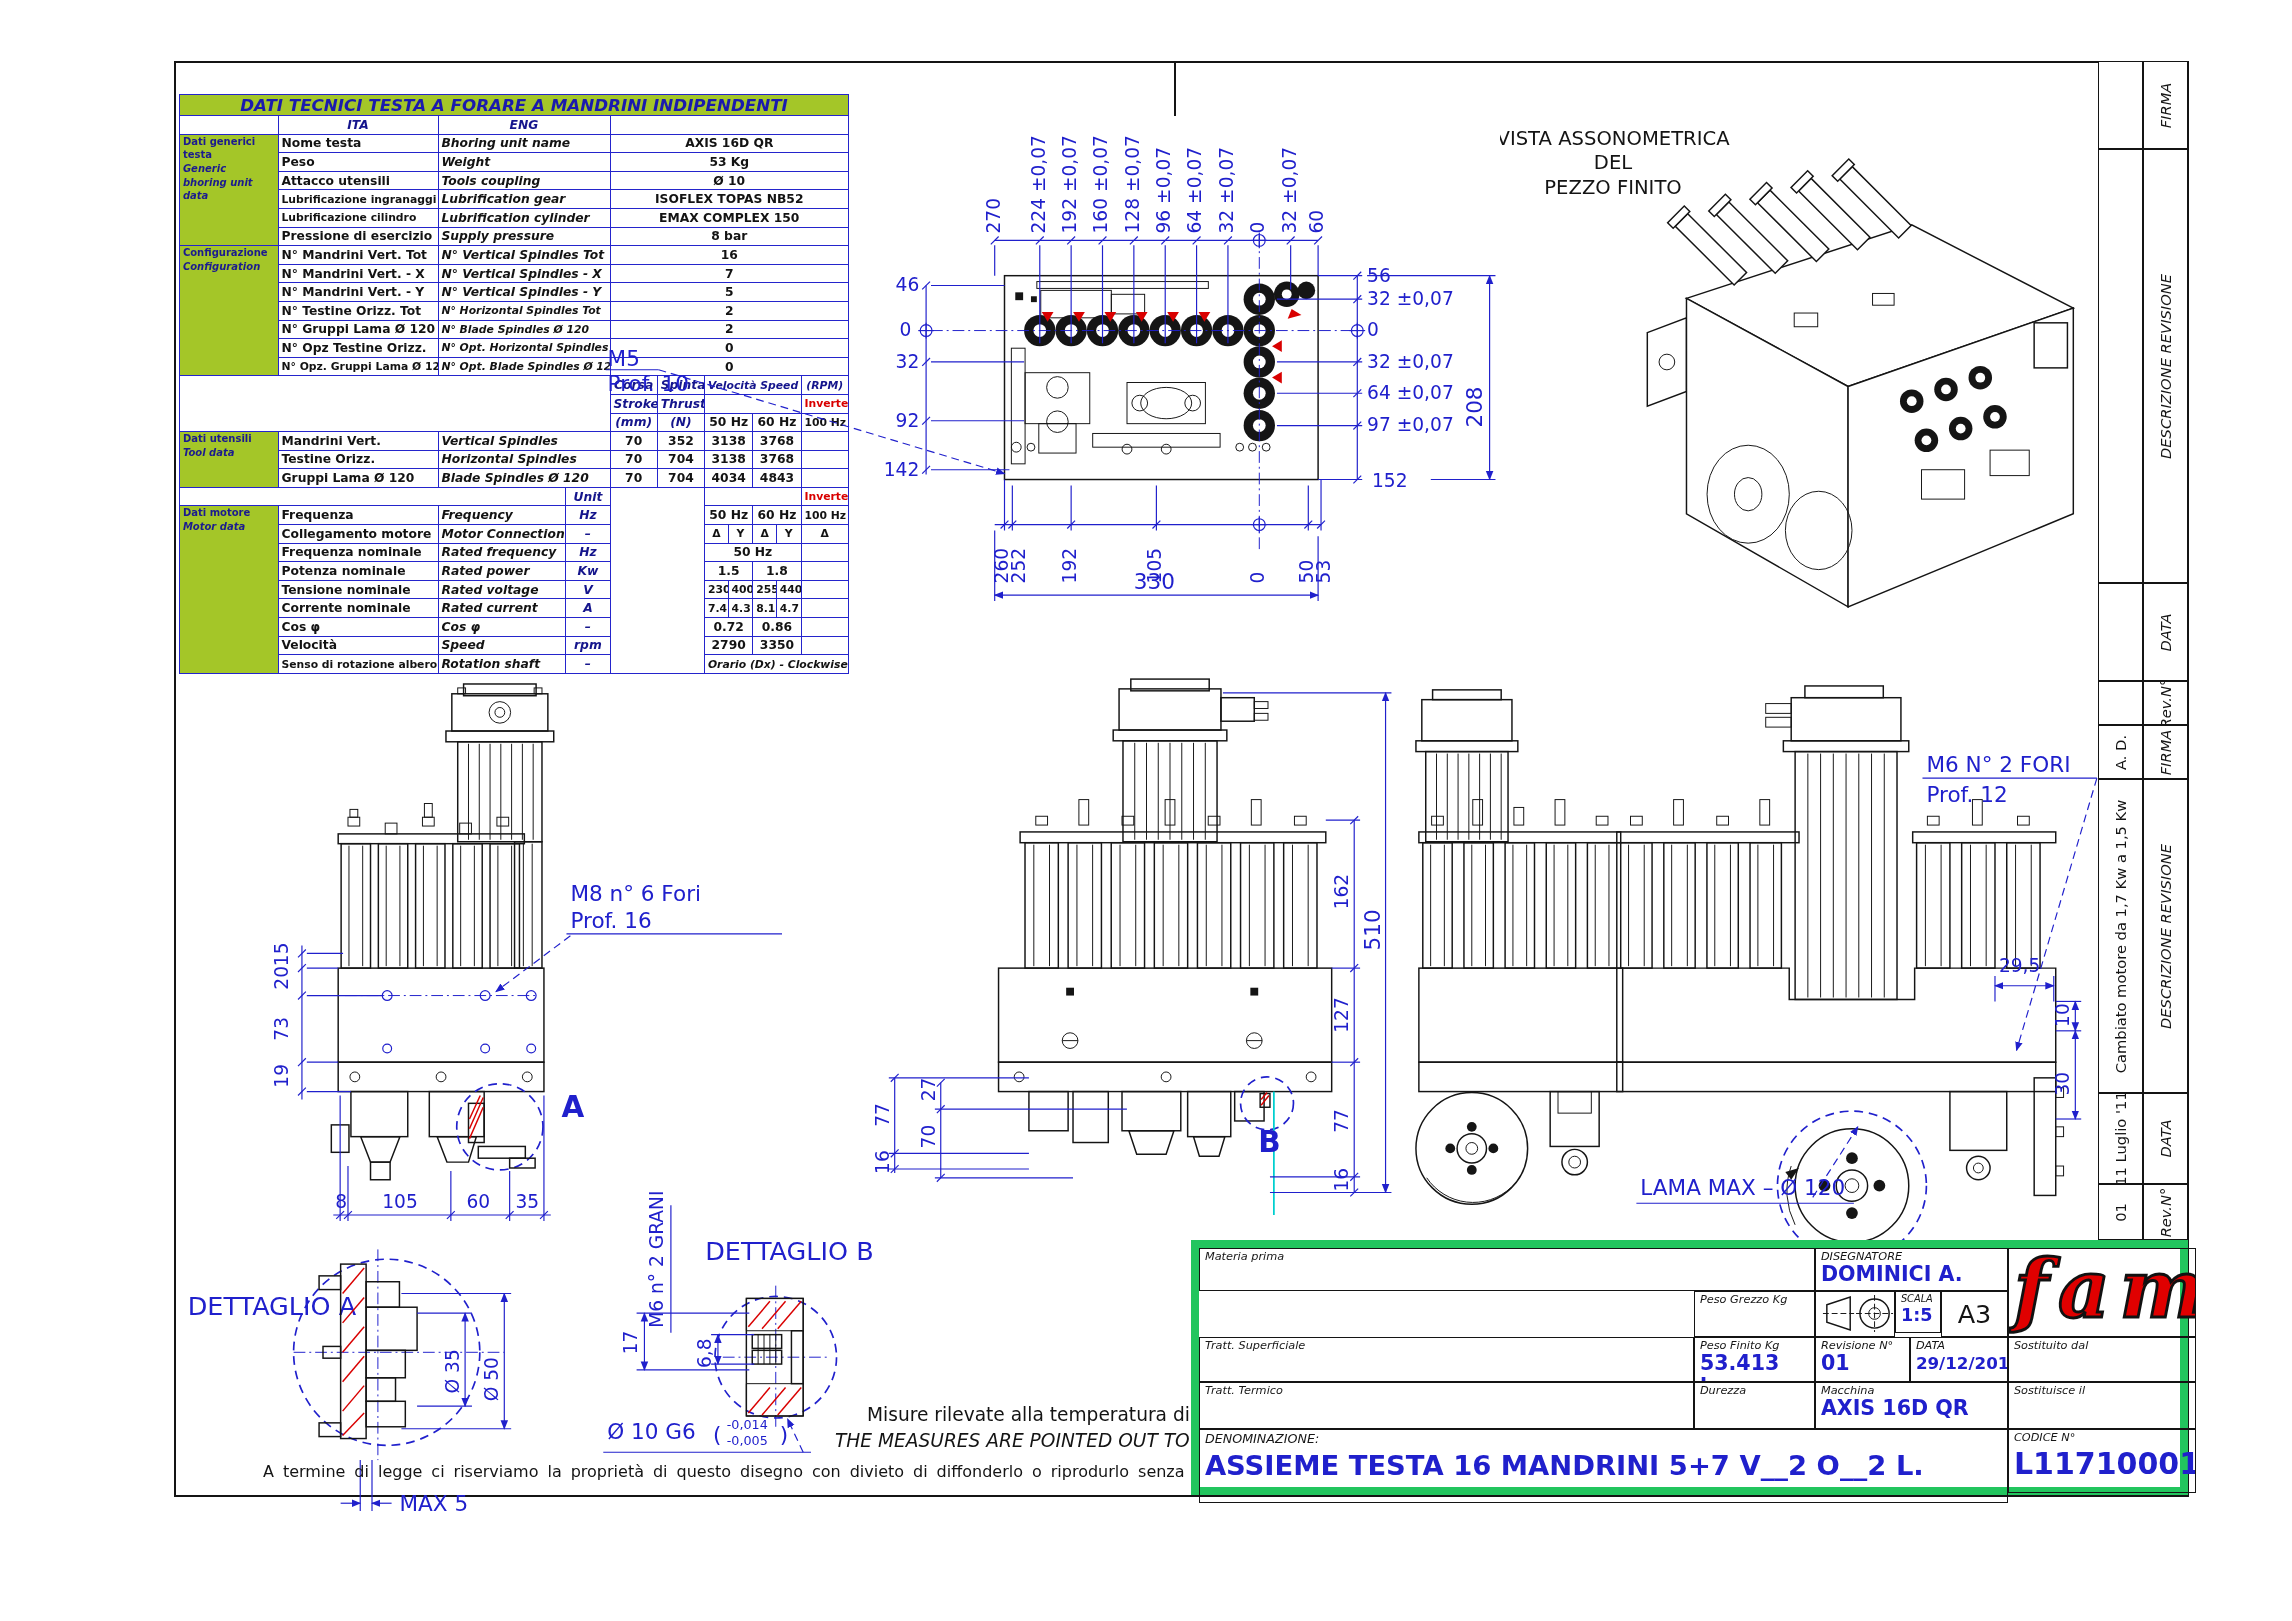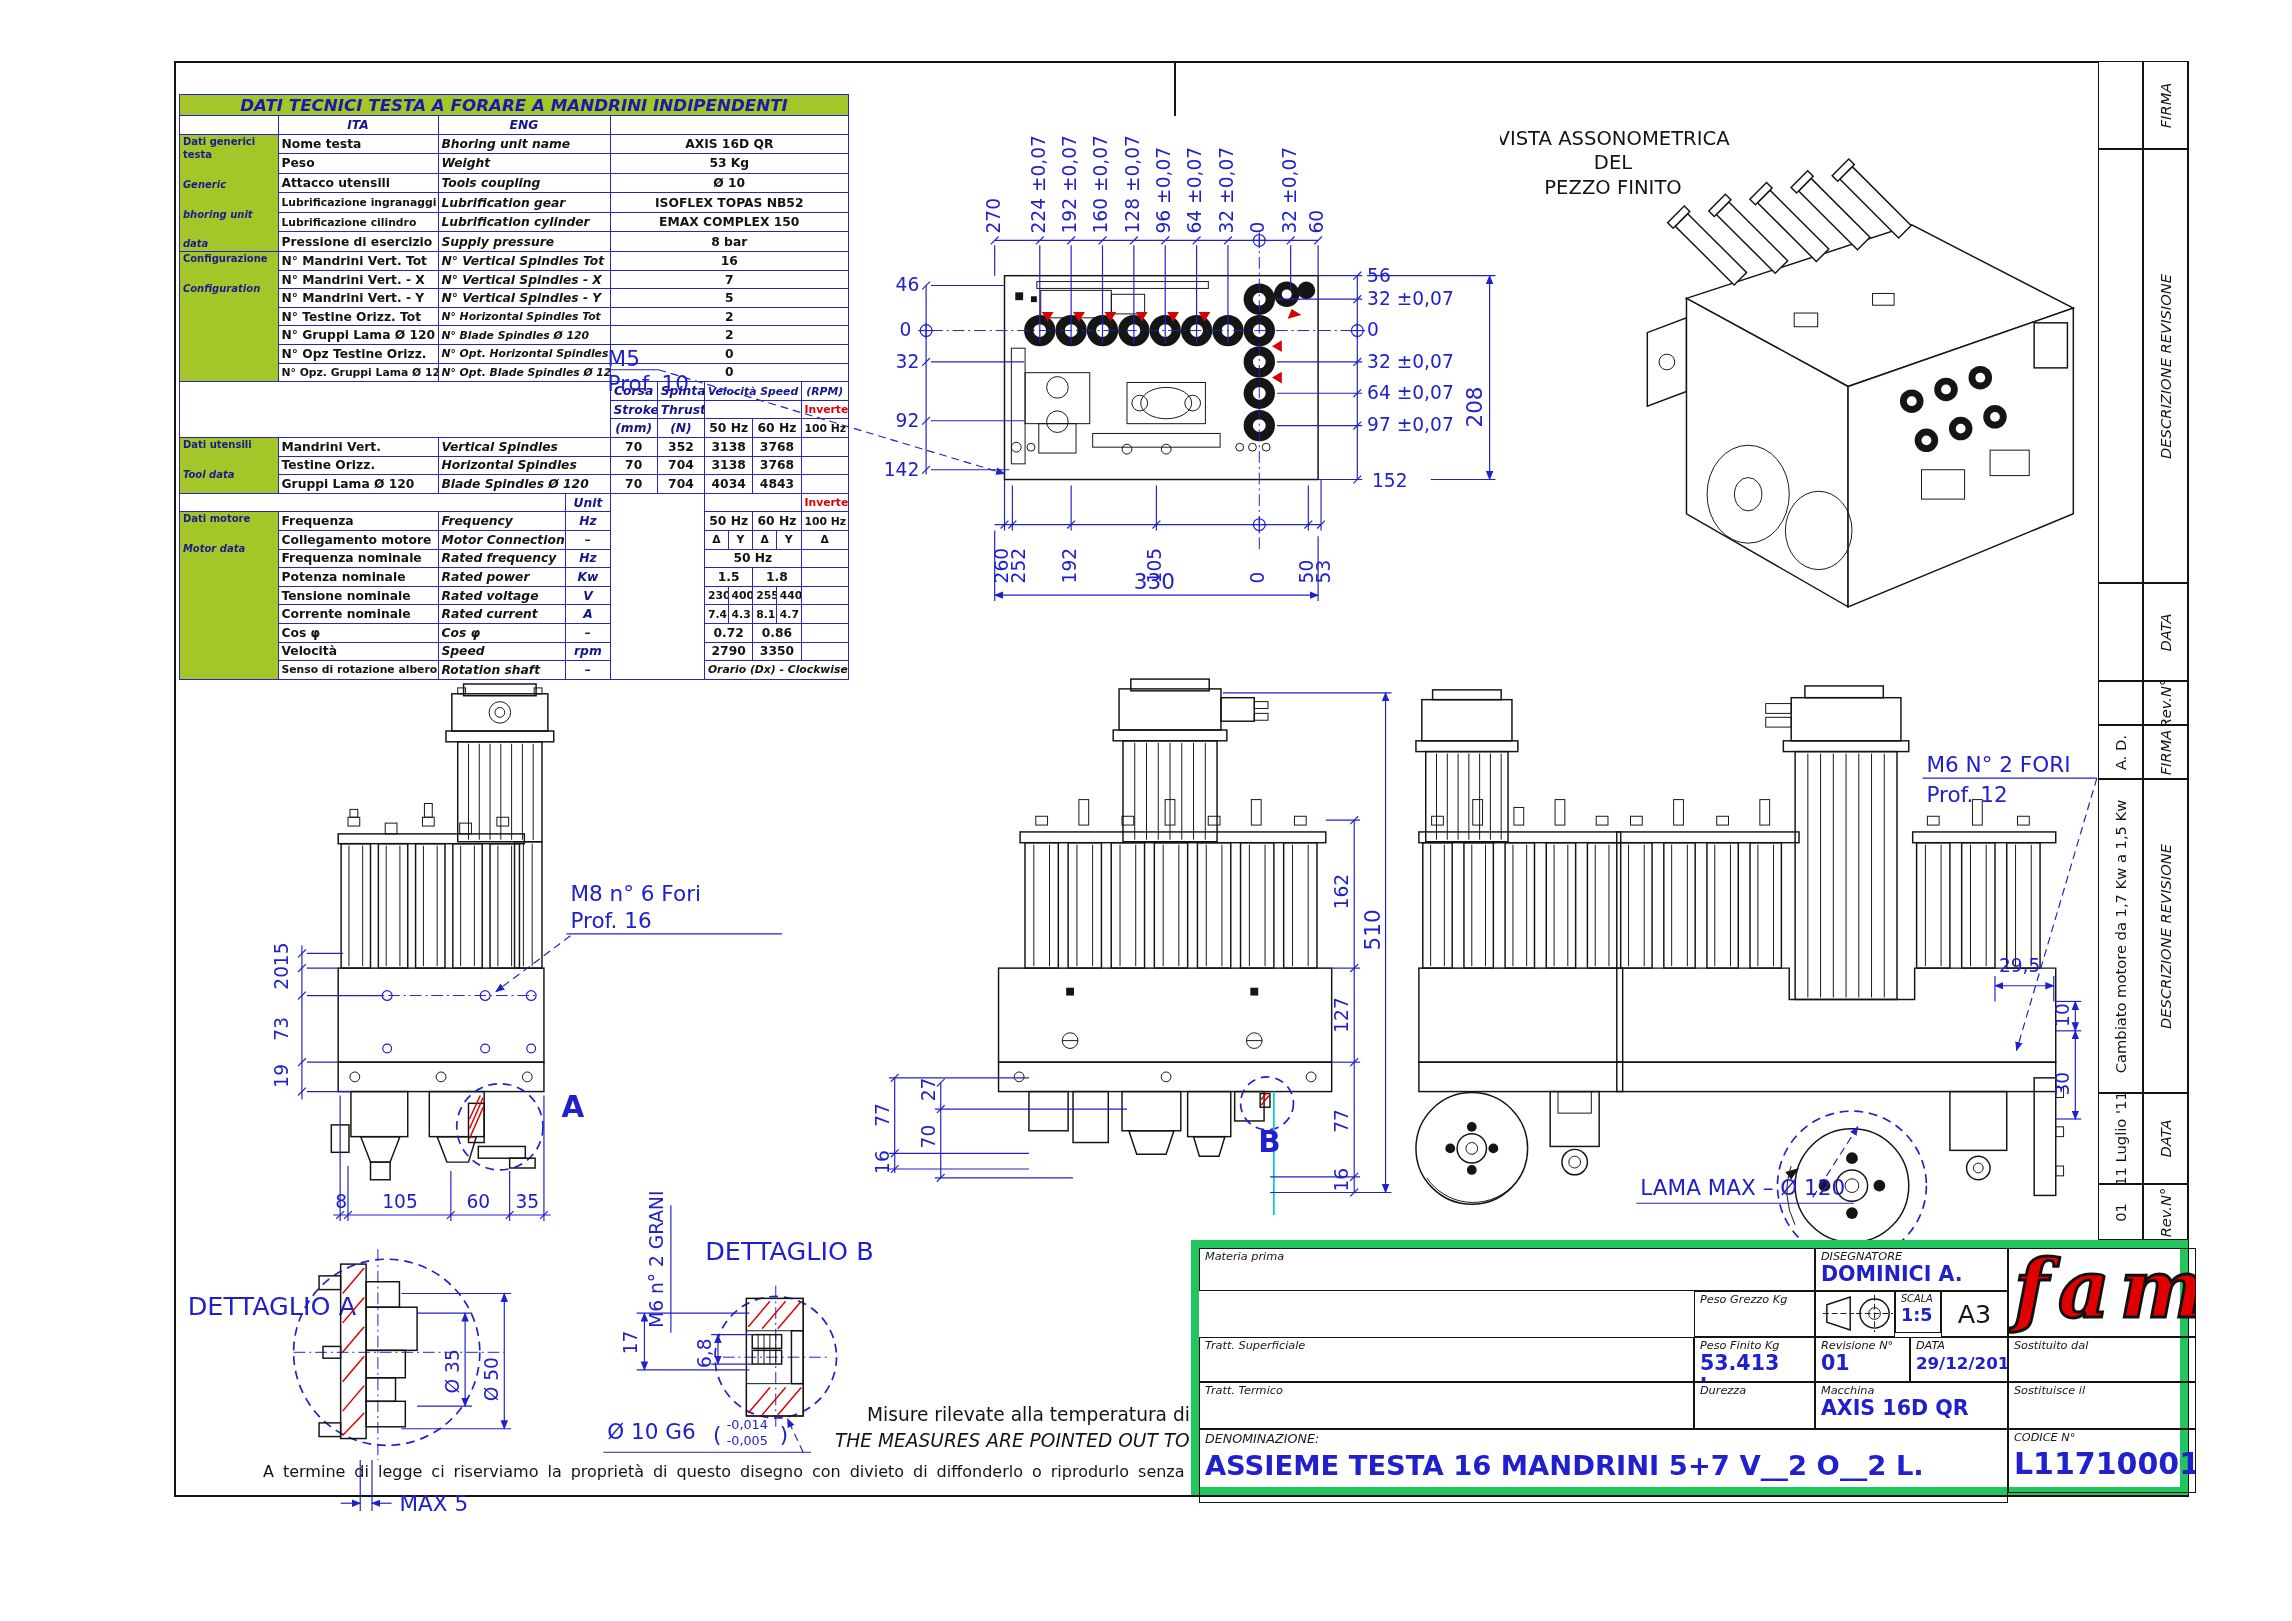--- a/index.html
+++ b/index.html
@@ -7,21 +7,21 @@
   .abs{position:absolute;}
   
   #frame{left:174px;top:61px;width:2011px;height:1432px;border:2.5px solid #141414;}
   #tick1{left:1174px;top:61px;width:2px;height:55px;background:#141414;}
   
   #dtable{left:179px;top:94px;}
   table.tb{border-collapse:collapse;table-layout:fixed;width:670px;font:bold 12.3px "DejaVu Sans",sans-serif;color:#131313;}
   table.tb td{border:1.6px solid #2424cc;padding:0 2.9px;height:17.6px;overflow:hidden;white-space:nowrap;}
   td.tt{background:#a4c628;color:#1a1aae;font-style:italic;font-size:16.7px;text-align:center;height:22.5px;}
   td.hg{background:#a4c628;color:#1b1b8f;vertical-align:top;font-size:10px;line-height:13.7px;}
-  td.hg .it{display:block;margin-top:16px;}
+  td.hg .it{display:block;}
   .it{font-style:italic;}
   .ctr{text-align:center;}
   .nav{color:#15158c;}
   .rtx{color:#d90000;}
   td.sm{font-size:10.8px;}
   td.hd3{height:20.6px;}
   
   .note{color:#141414;font:18.6px "DejaVu Sans",sans-serif;white-space:nowrap;}
   
   #tblock{left:1191px;top:1240px;width:997px;height:255px;border:8px solid #22c55e;box-sizing:border-box;background:#fff;}

